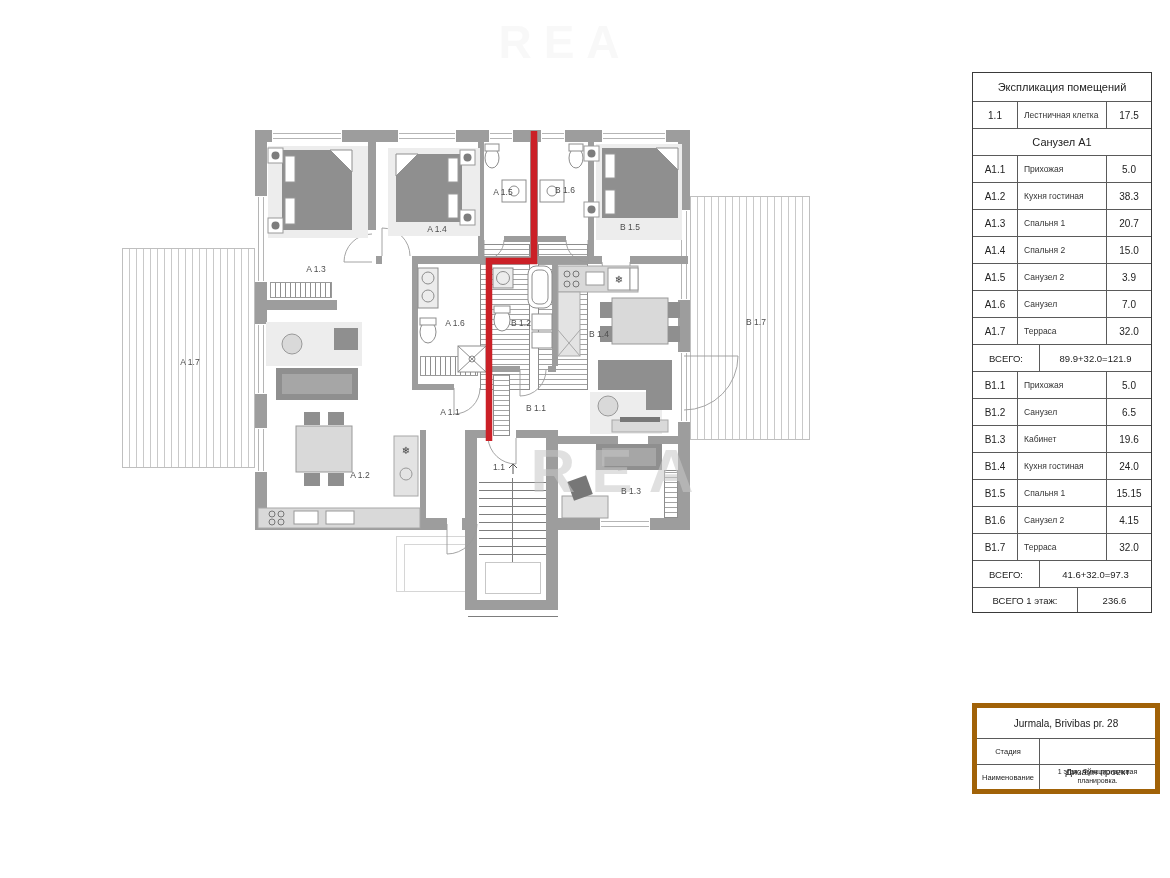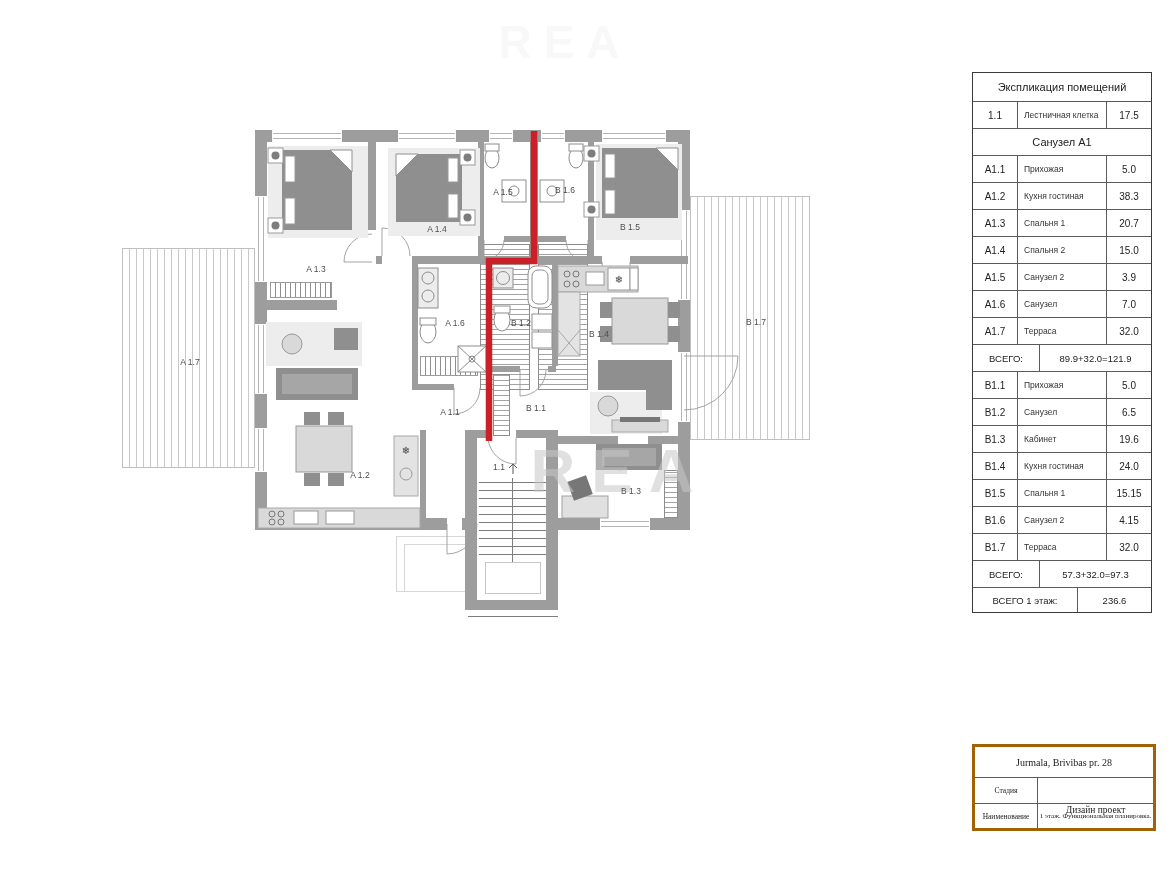--- a/index.html
+++ b/index.html
@@ -24,21 +24,21 @@
   .cid{width:44px;border-right:1px solid #5a5a5a;}
   .cname{flex:1;justify-content:flex-start;padding-left:6px;font-size:8.5px;color:#333;}
   .carea{width:44px;border-left:1px solid #5a5a5a;}
   .cfull{flex:1;}
   .ctlabel{width:66px;border-right:1px solid #5a5a5a;font-size:9.5px;}
   .ctvalue{flex:1;font-size:9.5px;}
   .trow.grand{height:24px;}
   .cglabel{width:104px;border-right:1px solid #5a5a5a;font-size:9.5px;}
   .cgvalue{flex:1;font-size:9.5px;}
   
-  .tb{position:absolute;left:972px;top:744px;width:178px;border:3px solid #a16207;background:#fff;font-family:Liberation Serif, serif;}
+  .tb{position:absolute;left:972px;top:703px;width:178px;border:5px solid #a16207;background:#fff;}
   .tbrow{display:flex;align-items:stretch;border-top:1px solid #5a5a5a;}
   .tbrow:first-child{border-top:none;}
   .tb .r1{height:30px;font-size:10px;}
   .tb .r2{height:25px;font-size:9.5px;}
   .tb .r3{height:24px;}
   .tb .r4{height:26px;}
   .tbl{width:62px;border-right:1px solid #5a5a5a;font-size:7.5px;}
   .tbv{flex:1;font-size:9.5px;margin-top:32px;}
   .tbv3{flex:1;font-size:7px;text-align:center;line-height:1.25;flex-direction:column;}
   .minicol{display:flex;flex-direction:column;border-right:1px solid #5a5a5a;}
@@ -380,21 +380,21 @@
         <div class="cc carea">4.15</div>
       </div>
     <div class="trow">
         <div class="cc cid">B1.7</div>
         <div class="cc cname">Терраса</div>
         <div class="cc carea">32.0</div>
       </div>
 
     <div class="trow">
       <div class="cc ctlabel">ВСЕГО:</div>
-      <div class="cc ctvalue">57.3+32.0=97.3</div>
+      <div class="cc ctvalue">41.6+32.0=97.3</div>
     </div>
 
     <div class="trow grand">
       <div class="cc cglabel">ВСЕГО 1 этаж:</div>
       <div class="cc cgvalue">236.6</div>
     </div>
   </div>
 
   <div class="tb">
     <div class="tbrow r1">

